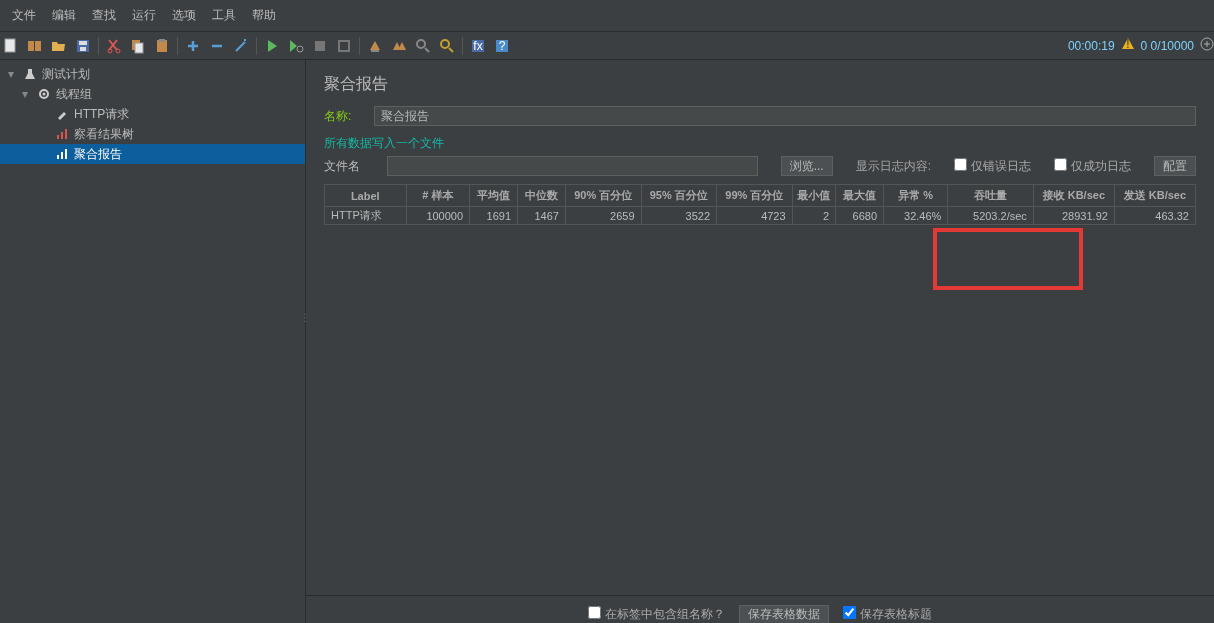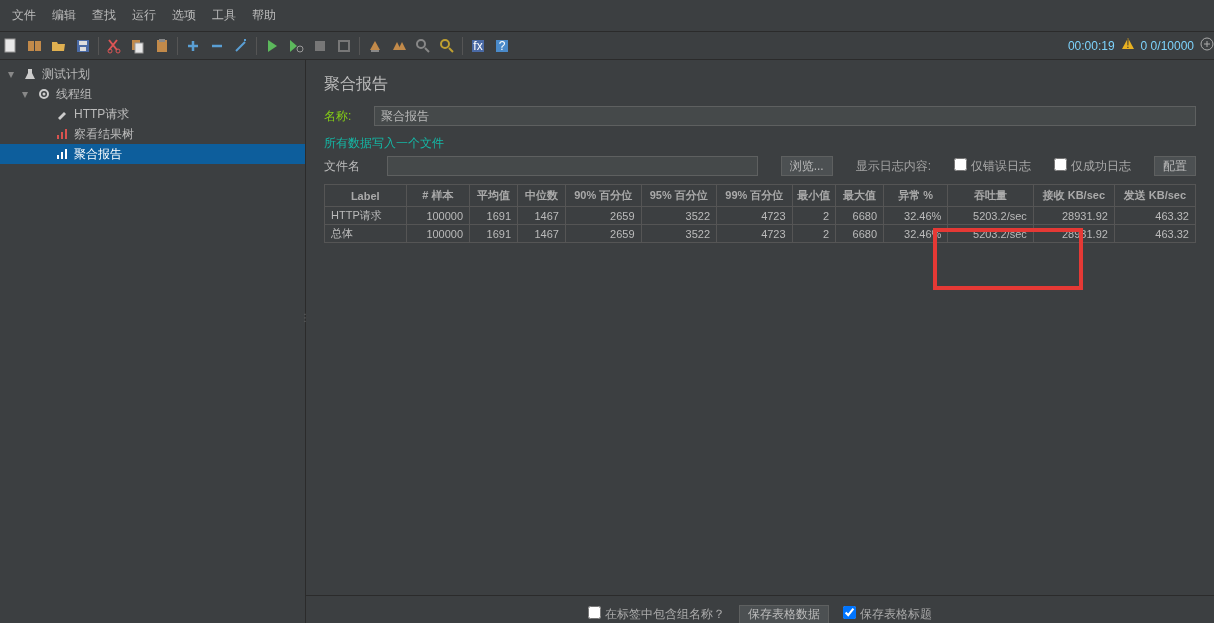--- a/index.html
+++ b/index.html
@@ -306,35 +306,20 @@
               <td class="r">2659</td>
               <td class="r">3522</td>
               <td class="r">4723</td>
               <td class="r">2</td>
               <td class="r">6680</td>
               <td class="r">32.46%</td>
               <td class="r">5203.2/sec</td>
               <td class="r">28931.92</td>
               <td class="r">463.32</td>
             </tr>
-            <tr>
-              <td class="l">总体</td>
-              <td class="r">100000</td>
-              <td class="r">1691</td>
-              <td class="r">1467</td>
-              <td class="r">2659</td>
-              <td class="r">3522</td>
-              <td class="r">4723</td>
-              <td class="r">2</td>
-              <td class="r">6680</td>
-              <td class="r">32.46%</td>
-              <td class="r">5203.2/sec</td>
-              <td class="r">28931.92</td>
-              <td class="r">463.32</td>
-            </tr>
           </tbody>
       </table>
     </div>
 
     <div class="highlight-box" style="top:168px; left:627px; width:150px; height:62px;"></div>
 
     <div class="bottom-bar" style="left:0;">
       <label class="cb">
           <input type="checkbox" style="">
           <span>在标签中包含组名称？</span>

